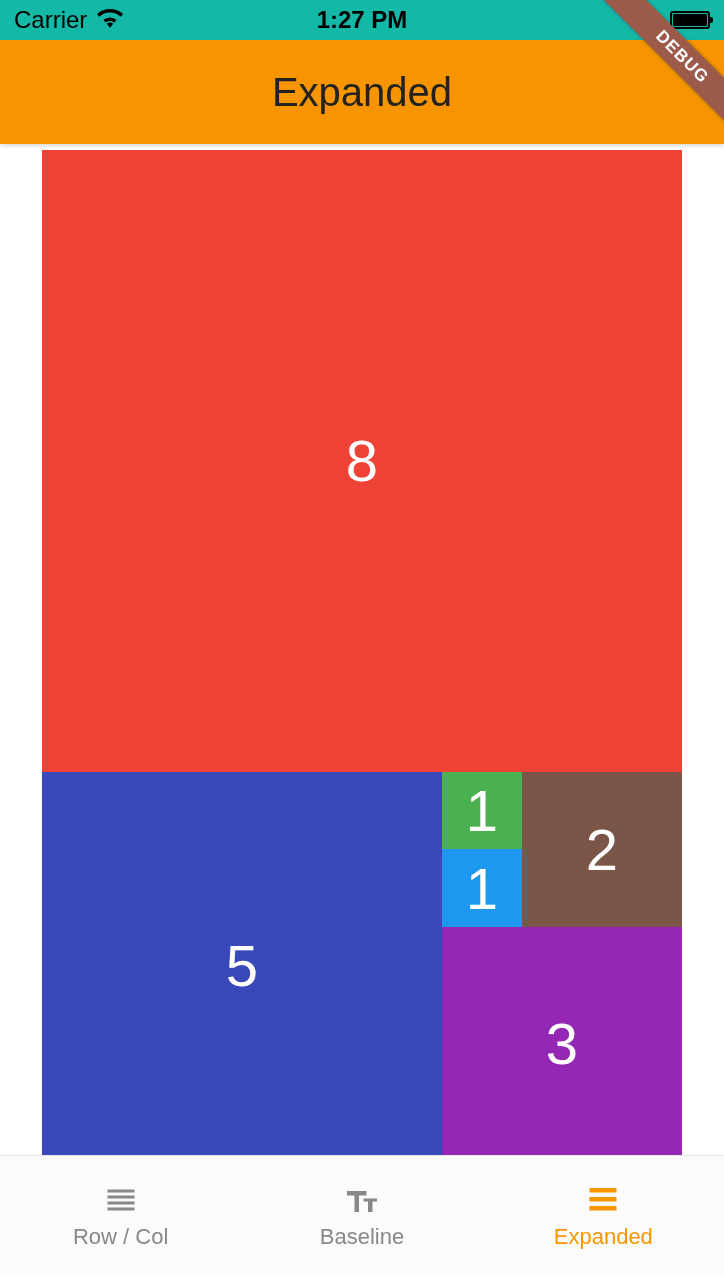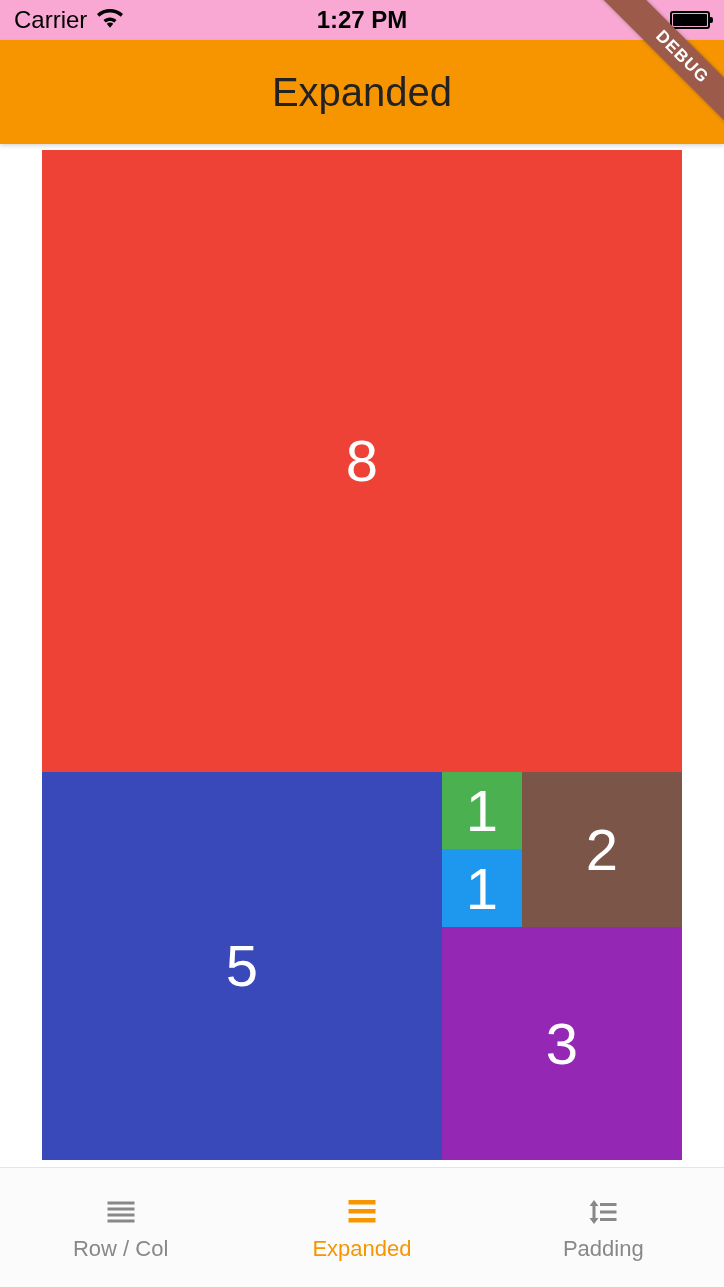--- a/index.html
+++ b/index.html
@@ -1,19 +1,19 @@
 <!DOCTYPE html>
 <html><head>
 <meta charset="utf-8">
 <style>
   * { box-sizing: border-box; margin: 0; padding: 0; }
   html, body { width: 724px; height: 1287px; font-family: -apple-system, Helvetica, Arial, sans-serif; background: #fff; overflow: hidden; }
 
   
-  .status-bar { position: relative; width: 100%; height: 40px; background: #f9a8d4; display: flex; align-items: center; justify-content: space-between; padding: 16px 14px; font-size: 24px; font-weight: 500; color: #000; }
+  .status-bar { position: relative; width: 100%; height: 40px; background: #14b8a6; display: flex; align-items: center; justify-content: space-between; padding: 16px 14px; font-size: 24px; font-weight: 500; color: #000; }
   .status-left { display: flex; align-items: center; gap: 10px; }
   .status-center { position: absolute; left: 50%; transform: translateX(-50%); font-weight: 700; }
   .status-right { display: flex; align-items: center; }
   .wifi-icon svg { width: 26px; height: 20px; }
   .battery { width: 40px; height: 18px; border: 2px solid #000; border-radius: 3px; position: relative; }
   .battery::after { content: ""; position: absolute; right: -5px; top: 4px; width: 3px; height: 6px; background: #000; border-radius: 0 2px 2px 0; }
   .battery-fill { position:absolute; inset:1px; background:#000; border-radius:1px; }
 
   
   .app-bar { width: 100%; height: 104px; background: #F69500; display: flex; align-items: center; justify-content: center; box-shadow: 0 2px 4px rgba(0,0,0,0.15); position: relative; z-index: 2; }
@@ -26,21 +26,21 @@
   .content { width: 640px; height: 1010px; margin: 0 auto; margin-top: 6px; display: flex; flex-direction: column; background:#fff; }
 
   .tile { display: flex; align-items: center; justify-content: center; color: #fff; font-size: 58px; font-weight: 400; }
   .row { display: flex; flex-direction: row; }
   .col { display: flex; flex-direction: column; }
 
   .flex-8 { flex: 8; } .flex-5 { flex: 5; } .flex-3 { flex: 3; }
   .flex-2 { flex: 2; } .flex-1 { flex: 1; }
 
   
-  .bottom-nav { position: absolute; bottom: 0; left: 0; width: 100%; height: 120px; background: #fbfbfb; display: flex; border-top: 1px solid #e5e5e5; }
+  .bottom-nav { position: absolute; bottom: 12px; left: 0; width: 100%; height: 120px; background: #fbfbfb; display: flex; border-top: 1px solid #e5e5e5; }
   .nav-item { flex: 1; display: flex; flex-direction: column; align-items: center; justify-content: center; gap: 6px; color: #888; font-size: 22px; cursor: pointer; }
   .nav-item.active { color: #F69500; }
   .nav-icon { width: 36px; height: 36px; display:flex; align-items:center; justify-content:center; }
   .nav-icon svg { width: 36px; height: 36px; }
 </style>
 </head>
 <body>
 
 <div class="status-bar">
   <div class="status-left">
@@ -98,29 +98,29 @@
 
 <div class="bottom-nav">
   <div class="nav-item">
     <span class="nav-icon">
       <svg viewBox="0 0 24 24">
           <path fill="currentColor" d="M3 5h18v2H3V5zm0 4h18v2H3V9zm0 4h18v2H3v-2zm0 4h18v2H3v-2z"></path>
         </svg>
     </span>
     <span>Row / Col</span>
   </div>
+  <div class="nav-item">
+    <span class="nav-icon">
+      <svg viewBox="0 0 24 24">
+          <path fill="currentColor" d="M2 6v3h5v11h3V9h5V6H2zm11 5v2h3v7h3v-7h3v-2h-9z"></path>
+        </svg>
+    </span>
+    <span>Baseline</span>
+  </div>
   <div class="nav-item active">
     <span class="nav-icon">
       <svg viewBox="0 0 24 24">
           <path fill="currentColor" d="M3 4h18v3H3V4zm0 6h18v3H3v-3zm0 6h18v3H3v-3z"></path>
         </svg>
     </span>
     <span>Expanded</span>
   </div>
-  <div class="nav-item">
-    <span class="nav-icon">
-      <svg viewBox="0 0 24 24">
-          <path fill="currentColor" d="M10 6h11v2H10V6zm0 5h11v2H10v-2zm0 5h11v2H10v-2zM6 4l3 4H7v8h2l-3 4-3-4h2V8H3l3-4z"></path>
-        </svg>
-    </span>
-    <span>Padding</span>
-  </div>
 </div>
 
 </body></html>

